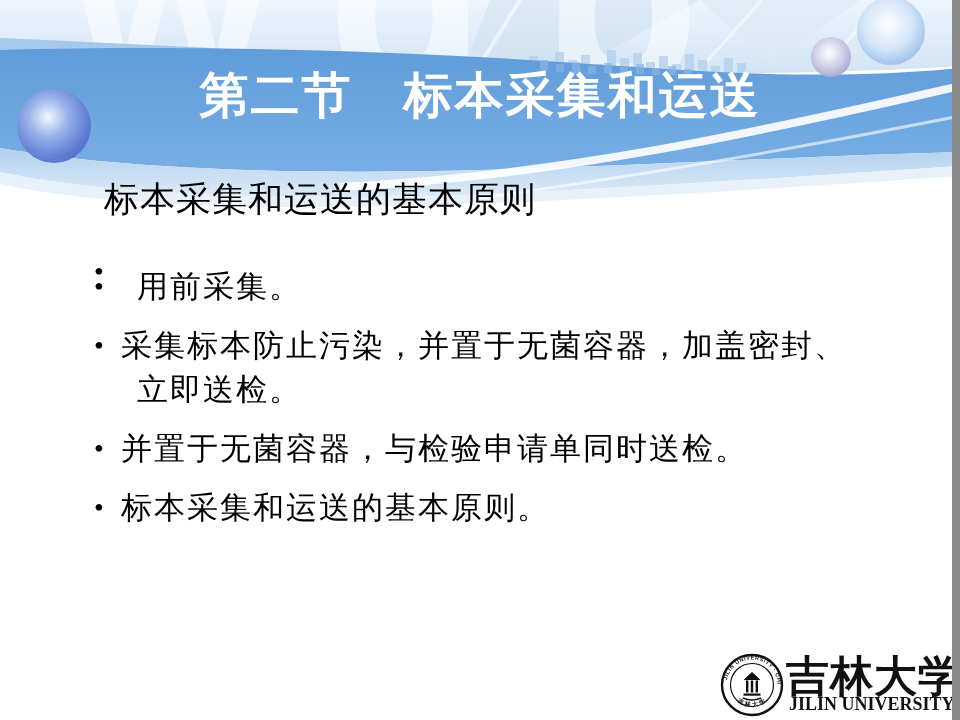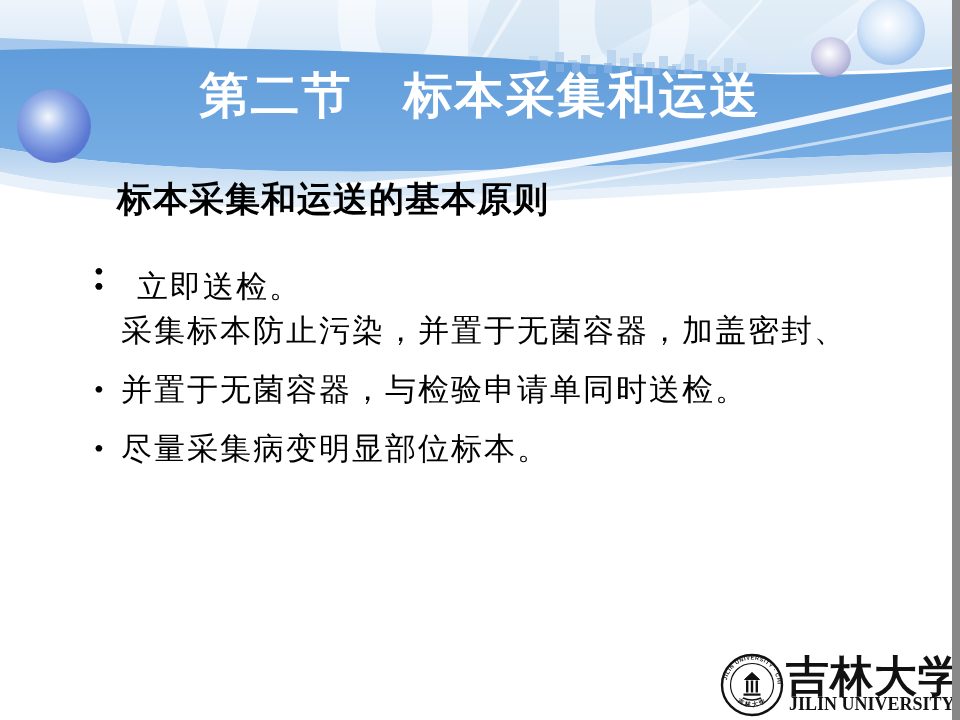--- a/index.html
+++ b/index.html
@@ -3,21 +3,21 @@
 <meta charset="utf-8">
 <style>
   html,body{margin:0;padding:0;background:#888;}
   .slide{
     position:relative;width:952px;height:720px;background:#ffffff;
     overflow:hidden;font-family:"Liberation Serif","DejaVu Serif",serif;
   }
   .header-svg{position:absolute;top:0;left:0;display:block;}
   .subtitle{
     position:absolute;left:104px;top:176px;
-    font-size:35px;font-weight:bold;color:#000;letter-spacing:1px;white-space:nowrap;margin-left:13px;
+    font-size:35px;font-weight:normal;color:#000;letter-spacing:1px;white-space:nowrap;
   }
   .bullets{position:absolute;left:84px;top:250px;width:820px;}
   .bullet{
     position:relative;padding-left:37px;margin-bottom:15px;
     font-size:31px;line-height:44px;color:#000;letter-spacing:2px;
   }
   .bullet .dot{
     position:absolute;left:10px;top:0;font-size:28px;letter-spacing:0;
   }
   .bline{white-space:nowrap;}
@@ -138,36 +138,37 @@
   <div class="subtitle">标本采集和运送的基本原则</div>
 
   <div class="bullets">
 
     <div class="bullet">
       <span class="dot">•</span>
     </div>
 
     <div class="bullet">
       <span class="dot">•</span>
+      <div class="bline cont">用前采集。</div>
     </div>
 
     <div class="bullet">
       <span class="dot">•</span>
+      <div class="bline">采集标本防止污染，并置于无菌容器，加盖密封、</div>
       <div class="bline cont">立即送检。</div>
-      <div class="bline">采集标本防止污染，并置于无菌容器，加盖密封、</div>
     </div>
 
     <div class="bullet">
       <span class="dot">•</span>
       <div class="bline">并置于无菌容器，与检验申请单同时送检。</div>
     </div>
 
     <div class="bullet">
       <span class="dot">•</span>
-      <div class="bline">尽量采集病变明显部位标本。</div>
+      <div class="bline">标本采集和运送的基本原则。</div>
     </div>
 
   </div>
 
   <svg class="seal-svg" width="68" height="68" viewBox="0 0 68 68">
     <circle cx="34" cy="34" r="30" fill="none" stroke="#111" stroke-width="2.4"></circle>
     <circle cx="34" cy="34" r="21.5" fill="none" stroke="#111" stroke-width="1.2"></circle>
     <defs>
       <path id="ringTop" d="M8.5,34 A25.5,25.5 0 1 1 59.5,34" fill="none"></path>
       <path id="ringBottom" d="M13,40 A22,22 0 0 0 55,40" fill="none"></path>

